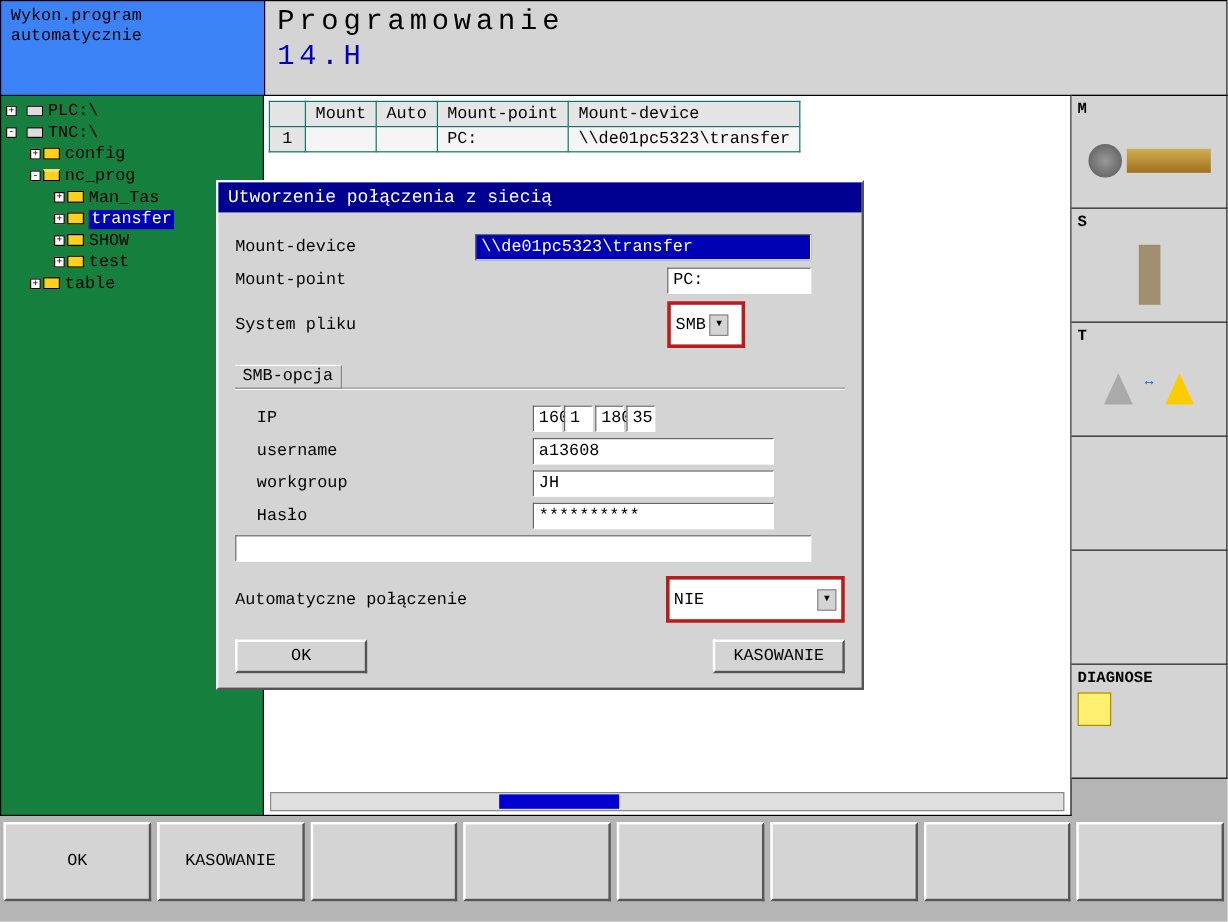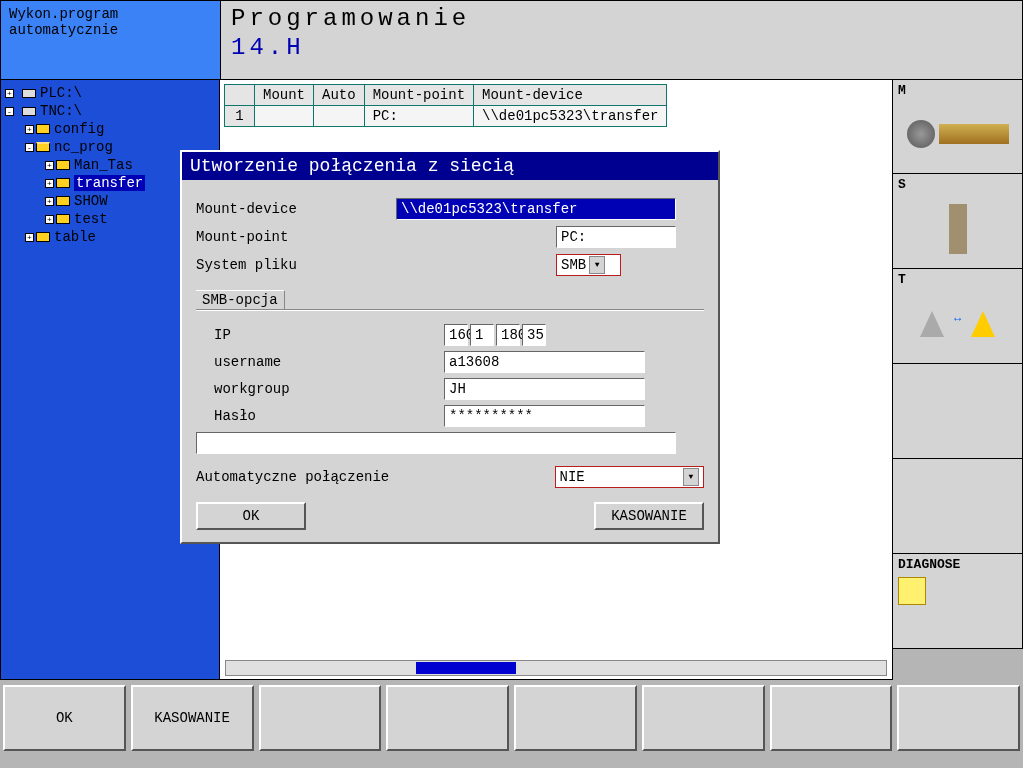--- a/index.html
+++ b/index.html
@@ -21,21 +21,21 @@
   flex: 1; background: #d4d4d4;
   border: 1px solid #000;
   padding: 4px 10px;
 }
 .top-title { font-size: 24px; letter-spacing: 4px; }
 .top-sub { font-size: 24px; color: #0000b5; letter-spacing: 4px; margin-top: 2px; }
 .mode-text { font-size: 14px; }
 
 .mid { display: flex; height: 600px; }
 .tree-panel {
-  width: 220px; background: #1d4ed8;
+  width: 220px; background: #15803d;
   border: 1px solid #000; border-top: none;
   padding: 4px 2px; overflow: hidden;
 }
 .tree-item { white-space: nowrap; padding: 1px 0; font-size: 14px; }
 .tree-ind0 { padding-left: 2px; }
 .tree-ind1 { padding-left: 22px; }
 .tree-ind2 { padding-left: 42px; }
 .tree-plus { display:inline-block; width:9px; height:9px; border:1px solid #000; background:#fff; font-size:8px; line-height:7px; text-align:center; margin-right:2px; vertical-align:middle;}
 .tree-dots { display:inline-block; width:6px; height:9px; vertical-align:middle;}
 .folder-closed { display:inline-block; width:14px; height:10px; background:#ffd020; border:1px solid #000; margin-right:4px; vertical-align:middle; }
@@ -89,36 +89,36 @@
 .dialog {
   position: absolute;
   left: 180px; top: 150px;
   width: 540px;
   background: #d4d4d4;
   border-top:2px solid #fff; border-left:2px solid #fff;
   border-bottom:2px solid #555; border-right:2px solid #555;
 }
 .dialog-title {
   background: #000090; color: #fff;
-  padding: 4px 8px; font-size: 18px;
+  padding: 4px 8px; font-size: 15px;
 }
 .dialog-body { padding: 12px 14px; }
 .frow { display:flex; align-items:center; margin: 6px 0; }
 .flabel { width: 200px; font-size:14px;}
 .finput {
   background:#fff; border-top:1px solid #666; border-left:1px solid #666;
   border-bottom:1px solid #fff; border-right:1px solid #fff;
   padding: 2px 4px; font-family:"Courier New",monospace; font-size:14px;
   height: 22px;
 }
 .finput.sel { background:#0000b5; color:#fff;}
 .fselect {
-  background:#fff; border:1px solid #b91c1c;
+  background:#fff; border:3px solid #b91c1c;
   padding: 1px 4px; font-family:"Courier New",monospace; font-size:14px;
-  height:22px; display:flex; align-items:center;
+  height:39px; display:flex; align-items:center;
 }
 .sel-btn { background:#d4d4d4; border:1px solid #888; width:16px; height:18px; display:inline-block; text-align:center; font-size:8px; line-height:16px; margin-left:3px;}
 .group-label {
   border-bottom: 1px solid #888; border-right:1px solid #888;
   border-top:1px solid #fff;
   display:inline-block; padding: 1px 6px; background:#d4d4d4;
   margin-top:8px; font-size:14px;
 }
 .group-line { border-top:1px solid #888; border-bottom:1px solid #fff; height:2px; margin-top:-1px;}
 .smb-block { padding: 8px 0 0 18px;}

